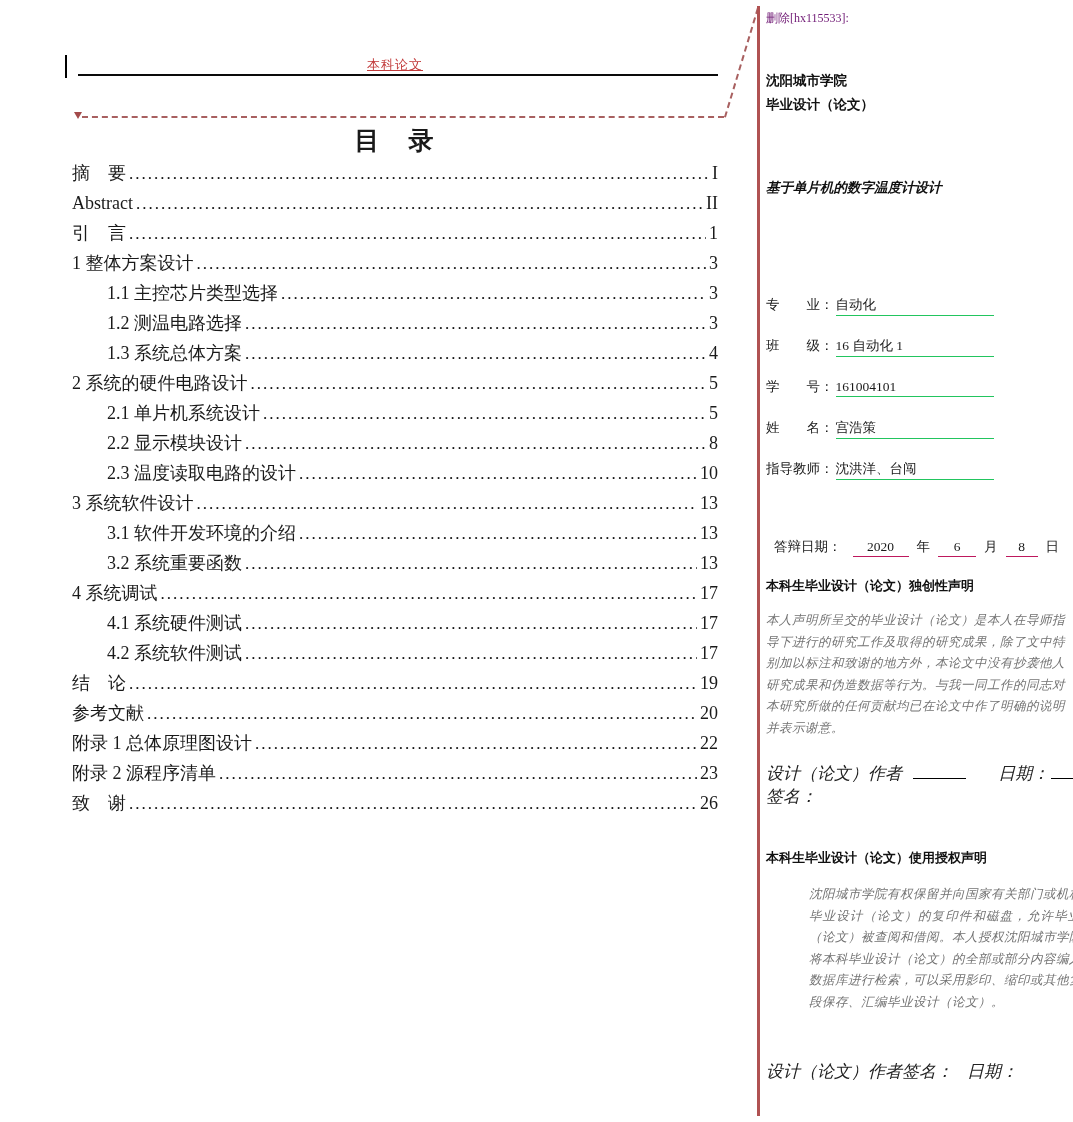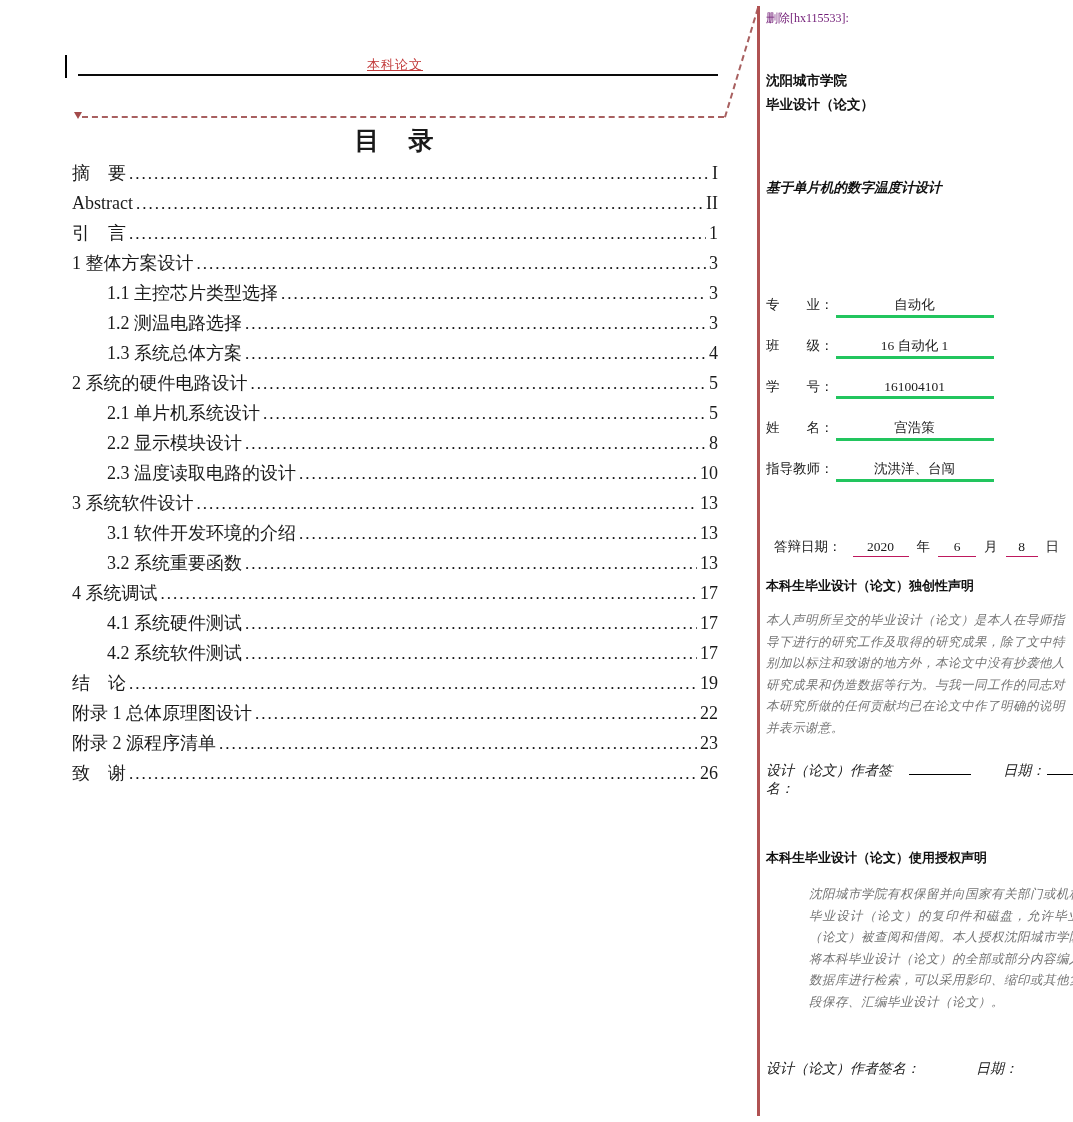--- a/index.html
+++ b/index.html
@@ -34,37 +34,37 @@
   .pane-text { position:absolute; left:766px; }
   .deletion-label { top:10px; font-size:12px; color:#701a75; }
   .hei { font-family:"Liberation Sans","DejaVu Sans",sans-serif; font-weight:bold; font-size:13.5px; color:#111; }
   .school { top:72px; }
   .doctype { top:96px; }
   .thesis-title { top:179px;font-style:italic; }
 
   .fields { top:282px; width:300px; }
   .field-row { display:flex; align-items:baseline; height:41px; padding-top:14px; }
   .field-label { font-size:13.5px; white-space:pre; flex:0 0 auto; }
-  .field-value { flex:0 0 auto; width:158px; margin-left:2px; border-bottom:3px solid #22c55e;
-    text-align:center; font-size:13.5px; padding-bottom:1px; }
+  .field-value { flex:0 0 auto; width:158px; margin-left:2px; border-bottom:1px solid #22c55e;
+    text-align:left; font-size:13.5px; padding-bottom:1px; }
 
   .defense-row { top:538px; display:flex; align-items:baseline; font-size:13.5px; }
   .defense-row .seg-val { border-bottom:1px solid #be185d; text-align:center; padding-bottom:1px; }
   .seg-year { width:56px; margin-left:3px; }
   .seg-month { width:38px; }
   .seg-day { width:32px; }
   .seg-unit { white-space:pre; margin:0 8px; }
 
   .decl-heading { font-family:"Liberation Sans","DejaVu Sans",sans-serif; font-weight:bold;
     font-size:13px; color:#111; }
   .orig-heading { top:577px; }
   .decl-body { width:299px; font-size:12.5px; font-style:italic; line-height:21.5px;
     text-align:justify; letter-spacing:0.5px; color:#737373; }
   .orig-body { top:610px; }
-  .sign-row { display:flex; align-items:baseline; font-size:14px; font-style:italic; color:#222; }
+  .sign-row { display:flex; align-items:baseline; font-size:17px; font-style:italic; color:#222; }
   .orig-sign { top:762px; }
   .sig-line { border-bottom:1px solid #000; height:12px; }
   .sig-line-a { width:68px; margin-left:2px; }
   .date-label { margin-left:32px; white-space:pre; }
   .sig-line-b { width:28px; margin-left:2px; }
 
   .auth-heading { top:849px; }
   .auth-body { top:884px;margin-left:43px; }
   .auth-sign { top:1060px; width:297px; justify-content:space-between; }
   .auth-sign .date-label { margin:0 45px 0 0; }
@@ -164,20 +164,25 @@
     </div>
     <div class="toc-row indent">
       <span class="toc-label">4.2 系统软件测试</span>
       <span class="toc-leader"></span>
       <span class="toc-page">17</span>
     </div>
     <div class="toc-row">
       <span class="toc-label">结　论</span>
       <span class="toc-leader"></span>
       <span class="toc-page">19</span>
+    </div>
+    <div class="toc-row">
+      <span class="toc-label">参考文献</span>
+      <span class="toc-leader"></span>
+      <span class="toc-page">20</span>
     </div>
     <div class="toc-row">
       <span class="toc-label">附录 1 总体原理图设计</span>
       <span class="toc-leader"></span>
       <span class="toc-page">22</span>
     </div>
     <div class="toc-row">
       <span class="toc-label">附录 2 源程序清单</span>
       <span class="toc-leader"></span>
       <span class="toc-page">23</span>

